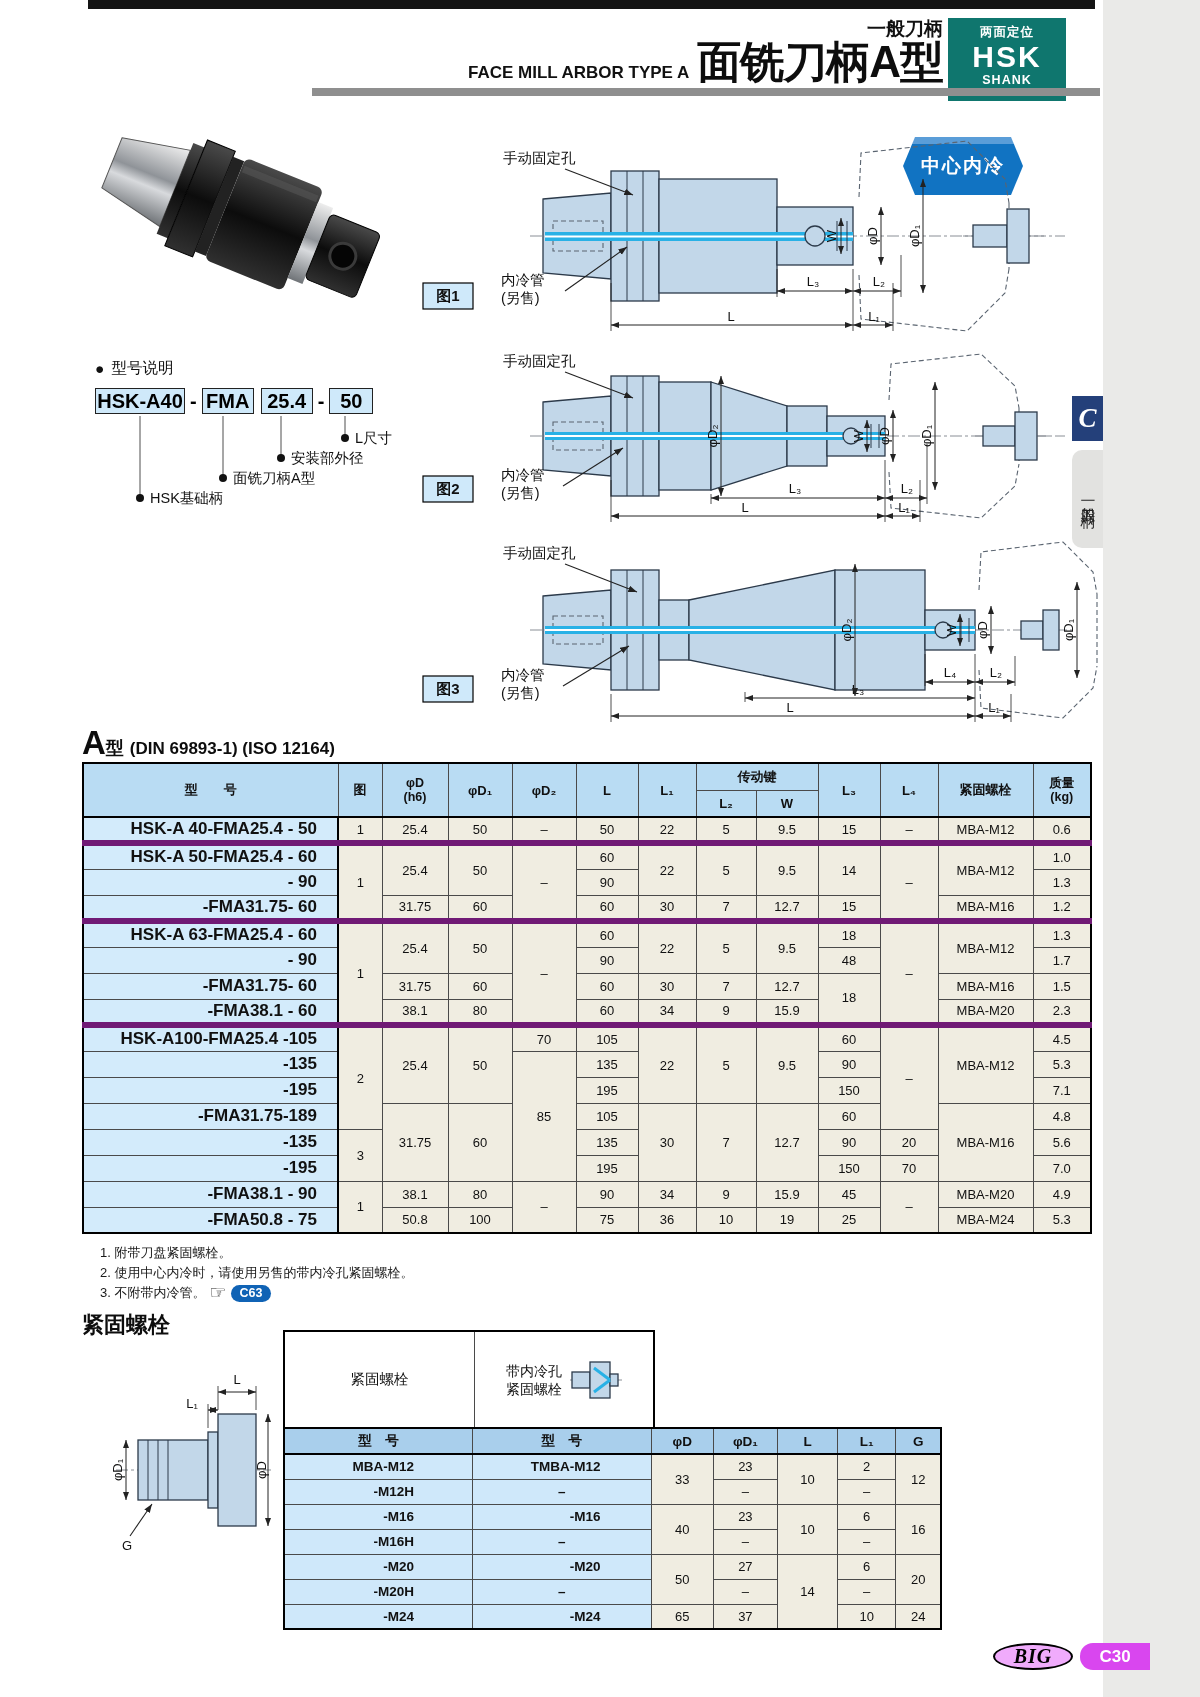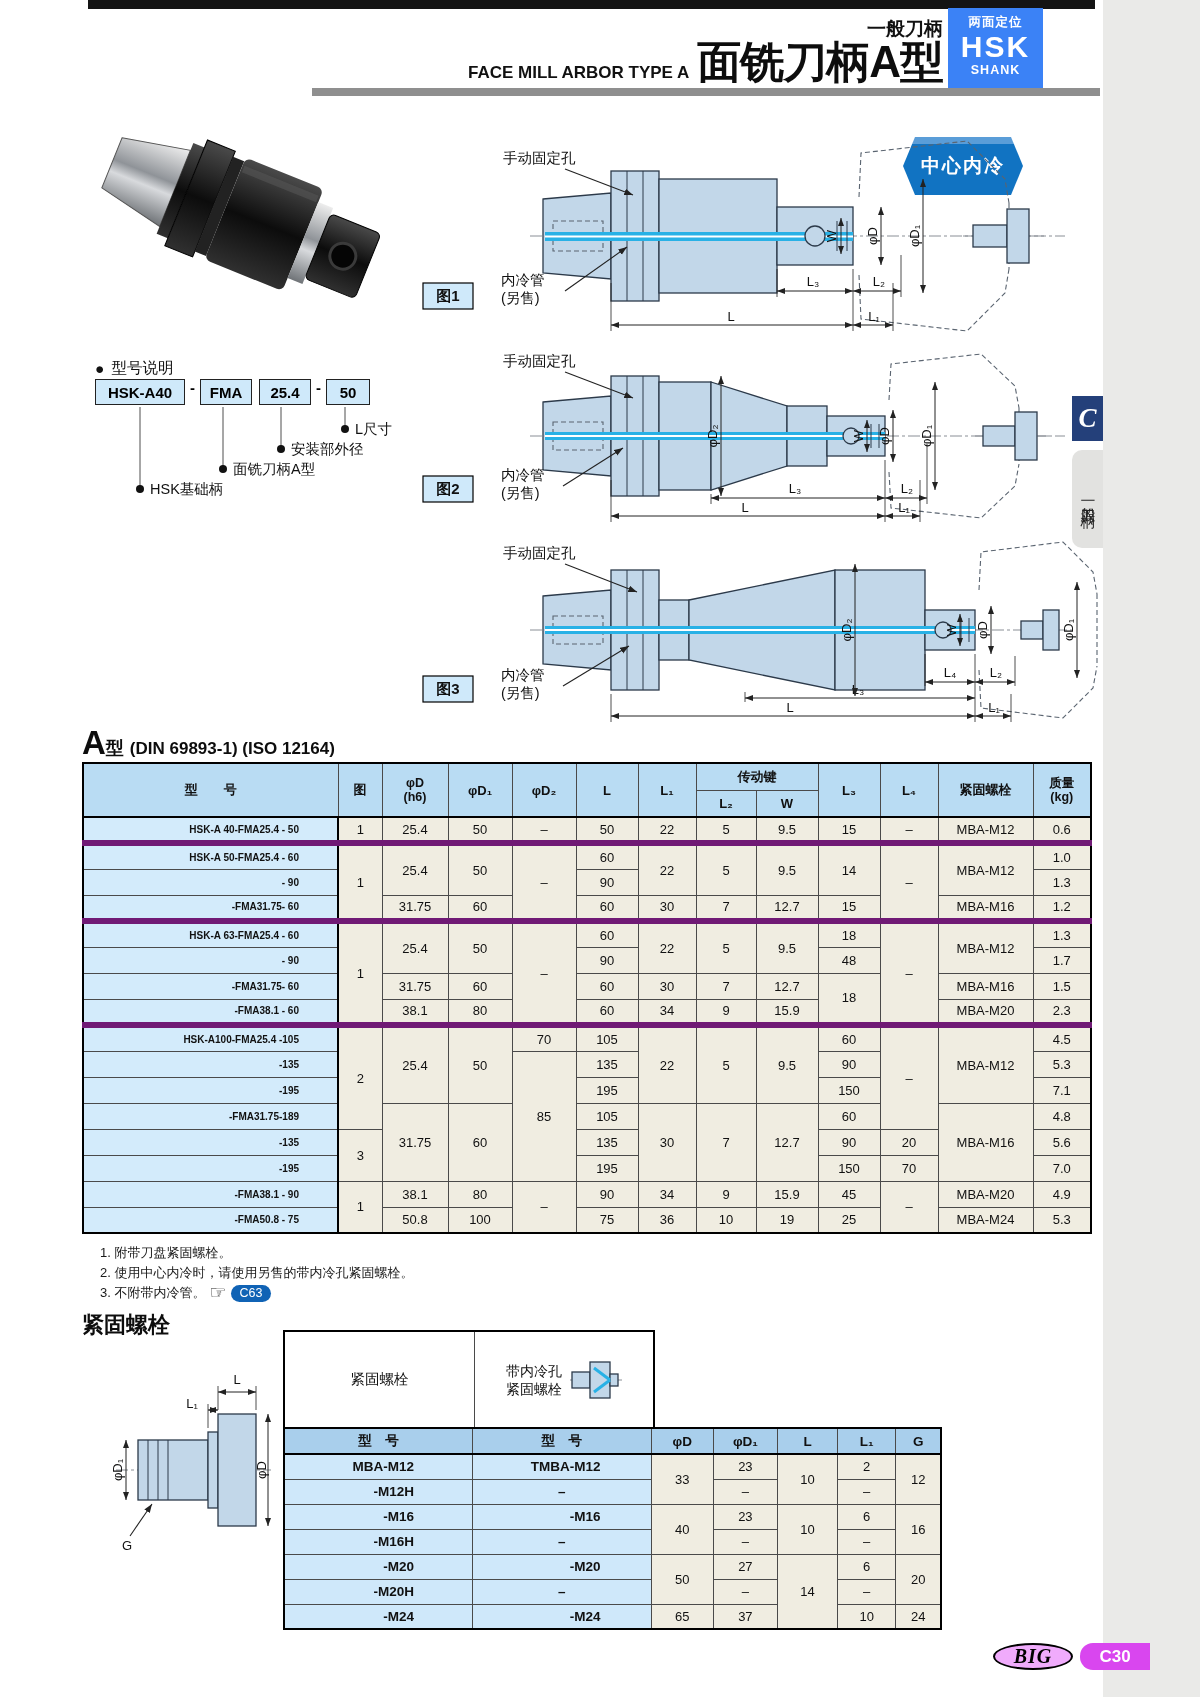--- a/index.html
+++ b/index.html
@@ -5,60 +5,60 @@
 *{margin:0;padding:0;box-sizing:border-box}
 body{background:#d8d8d6;font-family:"Liberation Sans","DejaVu Sans",sans-serif}
 #page{position:relative;width:1200px;height:1697px;background:#fff;overflow:hidden}
 .abs{position:absolute}
 
 .top-bar{left:88px;top:0;width:1007px;height:9px;background:#141414}
 .right-strip{left:1103px;top:0;width:97px;height:1697px;background:#eaeae8}
 .hdr-series{left:790px;top:16px;width:153px;text-align:right;font-size:19px;font-weight:bold;color:#111}
 .hdr-title{left:600px;top:33px;width:343px;text-align:right;font-size:44px;font-weight:bold;color:#0d0d0d;letter-spacing:-1px;white-space:nowrap}
 .hdr-en{left:468px;top:63px;font-size:17px;font-weight:bold;color:#111;white-space:nowrap}
-.hsk-box{left:948px;top:8px;width:95px;height:83px;background:#3b82f6;color:#fff;text-align:center}
+.hsk-box{left:948px;top:18px;width:118px;height:83px;background:#0f766e;color:#fff;text-align:center}
 .hsk-box .s1{font-size:12.5px;font-weight:bold;padding-top:6px;letter-spacing:1px}
 .hsk-box .s2{font-size:30px;font-weight:bold;line-height:32px;letter-spacing:2px}
 .hsk-box .s3{font-size:12.5px;font-weight:bold;letter-spacing:1px}
 .gray-rule{left:312px;top:88px;width:788px;height:8px;background:#8f8f8f}
 
 .badge{left:903px;top:137px;width:120px;height:58px;background:linear-gradient(180deg,#5a9dd8 0 12%,#1173c2 12%);
  clip-path:polygon(10% 0,90% 0,100% 50%,90% 100%,10% 100%,0 50%);display:flex;align-items:center;justify-content:center;
  color:#fff;font-size:19px;font-weight:bold;letter-spacing:2px}
 
 .legend{left:95px;top:358px;width:335px;height:175px}
 .legend .hd{display:flex;align-items:center;gap:7px;font-size:15.5px;color:#111}
-.legend .boxes{display:flex;align-items:flex-start;font-size:15px;font-weight:bold}
+.legend .boxes{display:flex;align-items:center;margin-top:9px;font-size:20px;font-weight:bold}
 .legend .bx{background:#cfe9fa;border:1.5px solid #222;height:26px;display:flex;align-items:center;justify-content:center}
 .legend .sep{padding:0 5px;font-weight:bold}
 .legend .gap{width:7px}
 
 .c-box{left:1072px;top:396px;width:31px;height:45px;background:#24407a;color:#fff;display:flex;align-items:center;justify-content:center;
  font-family:"Liberation Serif","DejaVu Serif",serif;font-style:italic;font-weight:bold;font-size:27px}
 .side-tab{left:1072px;top:450px;width:31px;height:98px;background:#e2e2e0;border-radius:10px 0 0 10px;display:flex;align-items:center;justify-content:center;
  writing-mode:vertical-rl;font-size:15px;color:#222;letter-spacing:3px}
 
 .a-title{left:82px;top:724px;display:flex;align-items:baseline;color:#0d0d0d;white-space:nowrap}
 .a-title .b1{font-size:33px;font-weight:bold}
 .a-title .b2{font-size:18px;font-weight:bold}
 .a-title .b3{font-size:17px;font-weight:bold;margin-left:6px}
 
 table.main{position:absolute;left:82px;top:762px;width:1008px;border-collapse:collapse;table-layout:fixed;border:2px solid #000}
 .main th,.main td{border:1px solid #4a4a4a;text-align:center;padding:0;height:26px;white-space:nowrap;overflow:hidden}
 .main thead th{background:#b9dcf3;font-weight:bold;font-size:13px;height:27px;color:#111}
 .main thead{border-bottom:2px solid #000}
 .main td{background:#f0ede1;font-size:13px;color:#111}
-.main td.m{background:#d3ebfb;font-weight:bold;text-align:right;padding-right:38px;border-right:2px solid #000;font-size:10px}
+.main td.m{background:#d3ebfb;font-weight:bold;text-align:right;padding-right:20px;border-right:2px solid #000;font-size:17px}
 .main tr.g td{border-top:6px solid #701a75}
 .h2l span{display:block;line-height:14px;font-size:12.5px}
 
 .notes{left:100px;top:1243px;font-size:13px;color:#1a1a1a;line-height:20px}
 .notes .row{display:flex;align-items:center;gap:4px}
 .hand{font-size:19px;line-height:14px}
-.pill{background:#1063b5;color:#fff;border-radius:9px;padding:0 9px;font-weight:normal;font-size:12.5px;height:17px;display:inline-flex;align-items:center}
+.pill{background:#1063b5;color:#fff;border-radius:9px;padding:0 9px;font-weight:bold;font-size:12.5px;height:17px;display:inline-flex;align-items:center}
 
 .bolt-hd{left:82px;top:1310px;font-size:22px;font-weight:bold;color:#0d0d0d}
 .bt-head{left:283px;top:1330px;width:372px;height:97px;display:flex;border:2px solid #000;border-bottom:none;background:#fff}
 .bt-head .b1{width:190px;display:flex;align-items:center;justify-content:center;font-size:14.5px;color:#111}
 .bt-head .b2{width:180px;border-left:1px solid #4a4a4a;display:flex;align-items:center;justify-content:center;gap:8px;font-size:14px;color:#111}
 .bt-head .b2 .lines span{display:block;line-height:18px}
 table.bt{position:absolute;left:283px;top:1427px;width:659px;border-collapse:collapse;table-layout:fixed;border:2px solid #000}
 .bt th,.bt td{border:1px solid #4a4a4a;text-align:center;padding:0;height:25px;white-space:nowrap}
 .bt thead th{background:#a9cfec;font-weight:bold;font-size:13.5px;height:26px;color:#111}
 .bt thead{border-bottom:2px solid #000}

